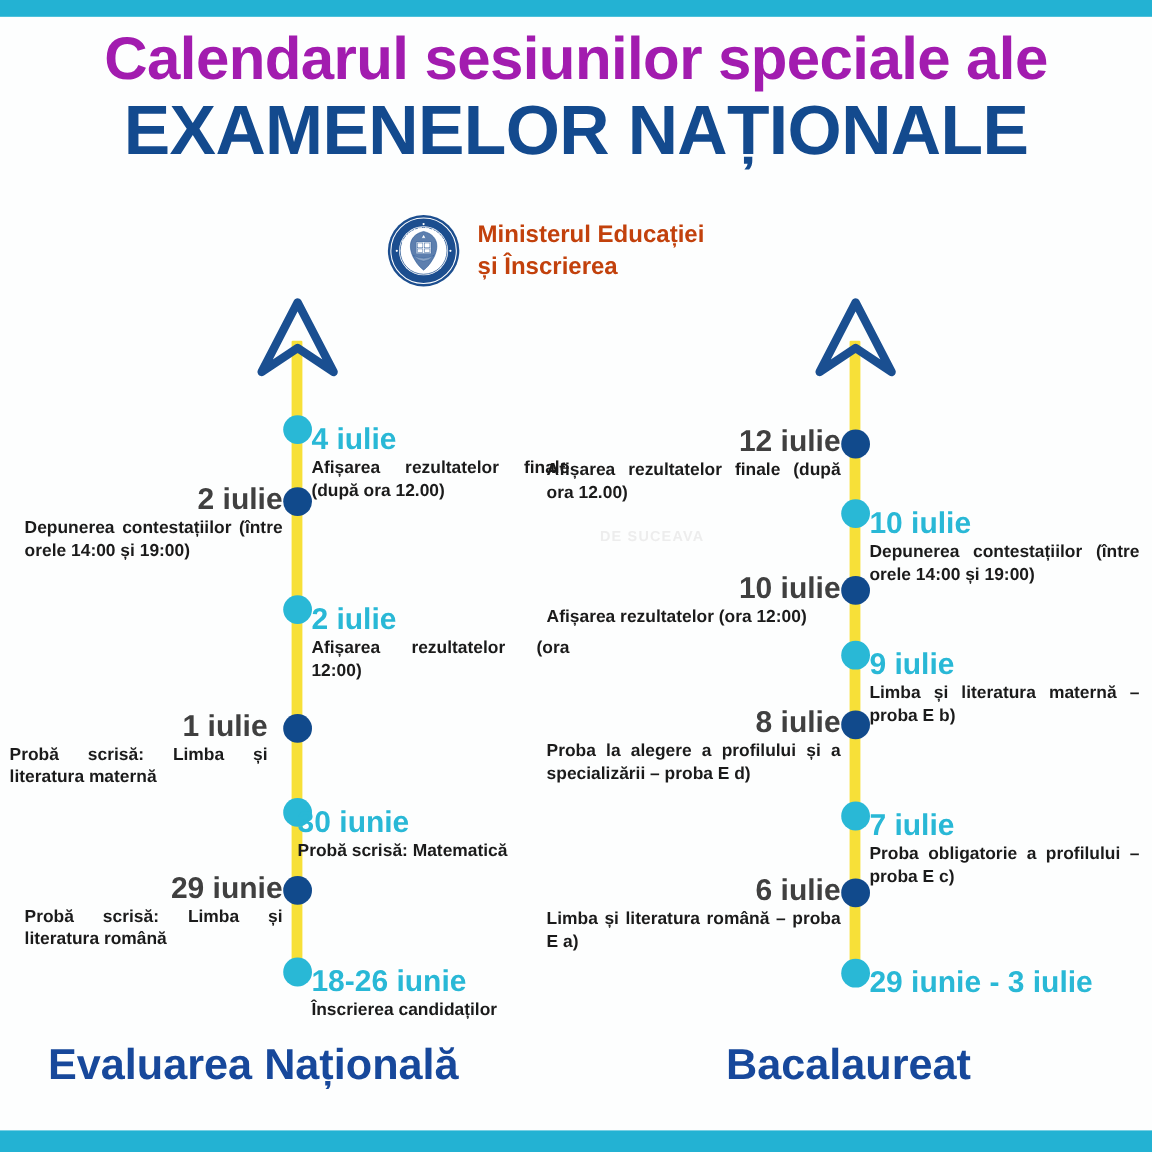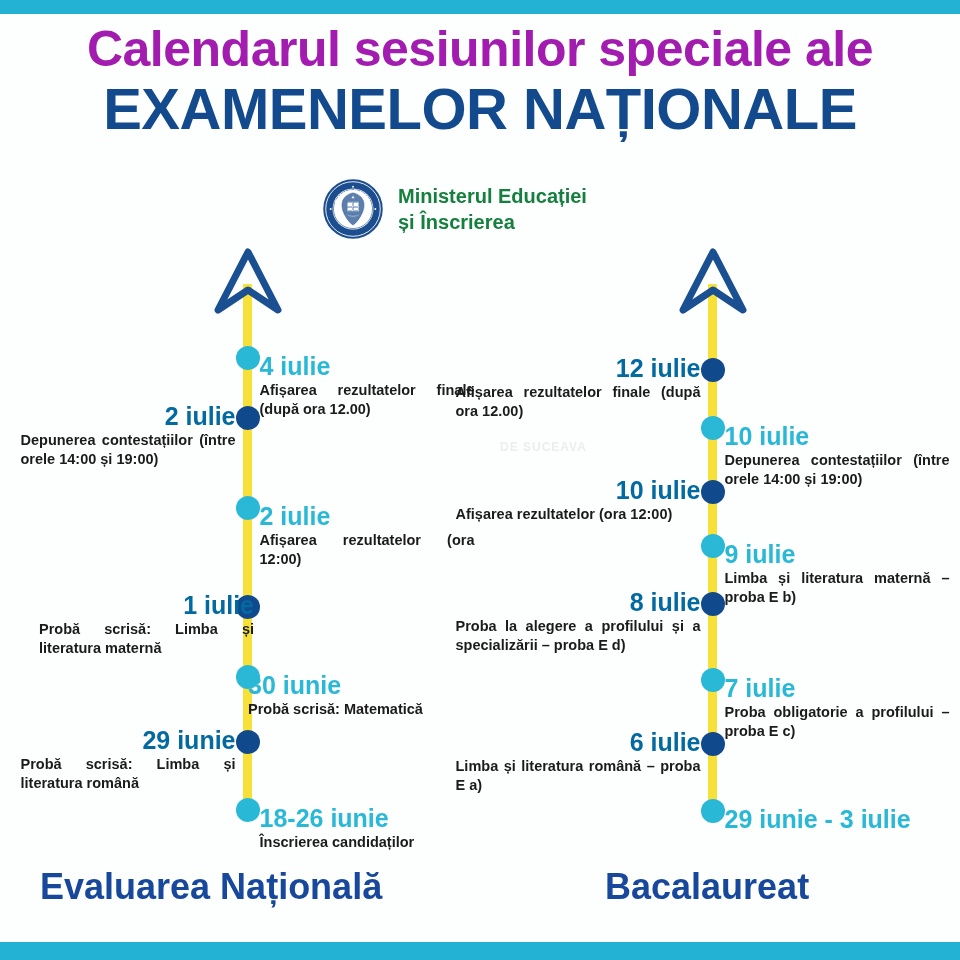--- a/index.html
+++ b/index.html
@@ -21,21 +21,21 @@
     line-height:58px;white-space:nowrap;
   }
   .title2{
     font-size:58px;font-weight:700;color:#134a8e;letter-spacing:-0.5px;
     line-height:62px;white-space:nowrap;
   }
 
   .ministry{position:absolute;left:322px;top:178px;display:flex;align-items:center;gap:14px;}
   .seal{width:62px;height:62px;flex:0 0 62px;position:relative;}
   .mintext{
-    color:#15803d;font-size:20px;font-weight:700;line-height:26px;
+    color:#c2410c;font-size:20px;font-weight:700;line-height:26px;
     white-space:nowrap;
   }
 
   .watermark{
     position:absolute;left:500px;top:440px;
     font-size:12px;font-weight:700;letter-spacing:1px;
     color:#ededed;
   }
 
   
@@ -47,21 +47,21 @@
   #arrow-left{left:212px;top:246px;}
   #arrow-right{left:677px;top:246px;}
 
   .dot{position:absolute;width:24px;height:24px;border-radius:50%;}
   .dot.cy{background:#29b8d6;}
   .dot.db{background:#114a8c;}
 
   .ev{position:absolute;}
   .ev .date{font-size:25px;font-weight:700;line-height:27px;white-space:nowrap;}
   .ev.cy .date{color:#29b8d6;}
-  .ev.db .date{color:#0369a1;}
+  .ev.db .date{color:#404040;}
   .ev .desc{
     font-size:14.5px;font-weight:700;color:#1b1b1b;line-height:19px;
     margin-top:1px;
   }
   .ev.right{text-align:left;margin-top:10px;}
   .ev.left{text-align:right;}
   .ev.left .desc{text-align:justify;text-align-last:left;}
   .ev.right .desc{text-align:justify;text-align-last:left;}
 
   .footlabel{
@@ -150,21 +150,21 @@
     <div class="ev db left" style="right: 724.5px; top: 403px; width: 215px;">
       <div class="date">2 iulie</div>
       <div class="desc">Depunerea contestațiilor (între orele 14:00 și 19:00)</div>
     </div>
     <div class="dot cy" style="left: 235.5px; top: 496px;"></div>
     <div class="ev cy right" style="left: 259.5px; top: 493px; width: 215px;">
       <div class="date">2 iulie</div>
       <div class="desc">Afișarea rezultatelor (ora 12:00)</div>
     </div>
     <div class="dot db" style="left: 235.5px; top: 595px;"></div>
-    <div class="ev db left" style="right: 706px; top: 592px; width: 215px;">
+    <div class="ev db left" style="right: 737px; top: 592px; width: 215px;">
       <div class="date">1 iulie</div>
       <div class="desc">Probă scrisă: Limba și literatura maternă</div>
     </div>
     <div class="dot cy" style="left: 235.5px; top: 665px;"></div>
     <div class="ev cy right" style="left: 248px; top: 662px; width: 215px;">
       <div class="date">30 iunie</div>
       <div class="desc">Probă scrisă: Matematică</div>
     </div>
     <div class="dot db" style="left: 235.5px; top: 730px;"></div>
     <div class="ev db left" style="right: 724.5px; top: 727px; width: 215px;">

